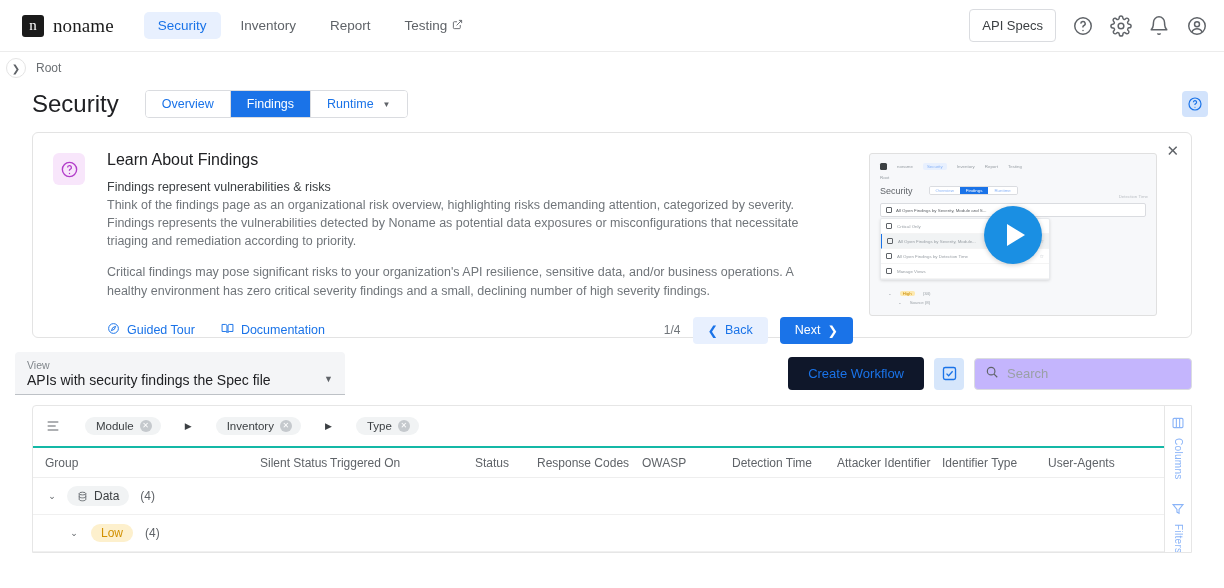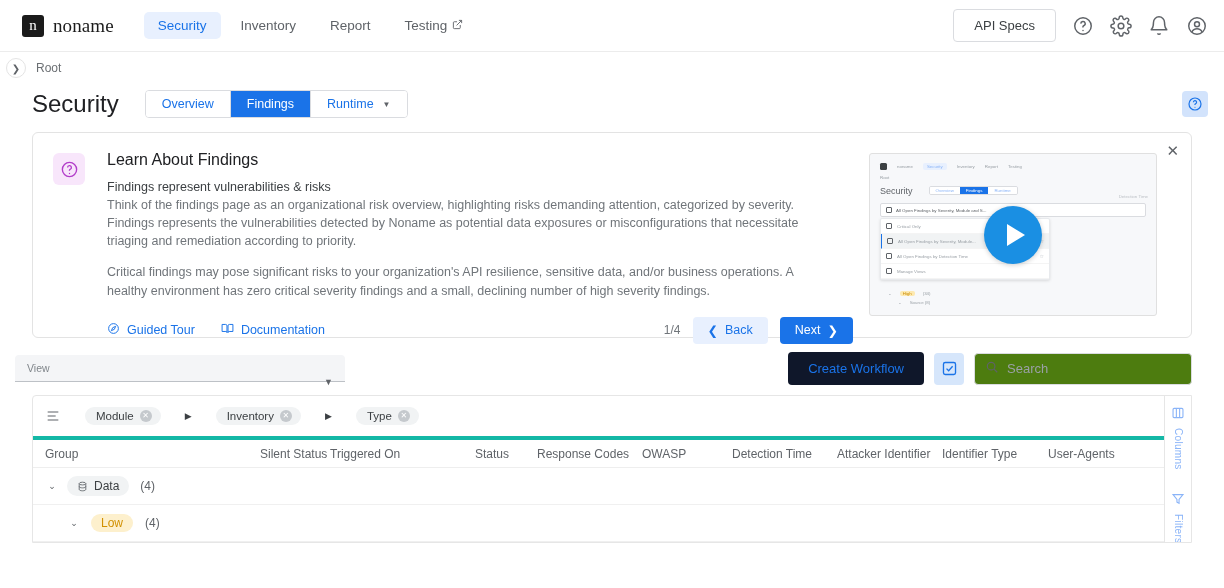--- a/index.html
+++ b/index.html
@@ -27,21 +27,21 @@
   .nav-items { display: flex; align-items: center; gap: 6px; }
   .nav-item {
     font-size: 13.5px; color: #5f6368; padding: 6px 14px; border-radius: 5px;
     cursor: pointer; white-space: nowrap; display: flex; align-items: center; gap: 5px;
   }
   .nav-item.active { color: #1a73e8; background: #e8f0fe; }
   .ext-ico { font-size: 11px; color: #5f6368; }
   .topnav-right { margin-left: auto; display: flex; align-items: center; gap: 16px; }
   .api-specs-btn {
     font-size: 13px; color: #3c4043; border: 1px solid #dadce0; border-radius: 4px;
-    padding: 8px 20px; background: #fff; cursor: pointer; white-space: nowrap;
+    padding: 8px 12px; background: #fff; cursor: pointer; white-space: nowrap;
   }
   .ticon { width: 22px; height: 22px; color: #5f6368; cursor: pointer; display:block; }
 
   
   .crumbbar { height: 32px; display: flex; align-items: center; gap: 10px; padding-left: 4px; }
   .collapse-toggle {
     width: 20px; height: 20px; border-radius: 50%; background: #fff;
     border: 1px solid #e4e4e4; display: flex; align-items: center; justify-content: center;
     color: #5f6368; font-size: 10px; cursor: pointer; margin-left: 2px;
   }
@@ -154,21 +154,21 @@
   .toolbar-right { margin-left: auto; display: flex; align-items: center; gap: 10px; }
   .btn-workflow {
     background: #0f172a; color: #1a73e8; font-size: 13px; border-radius: 4px;
     padding: 9px 20px; cursor: pointer; white-space: nowrap;
   }
   .btn-check {
     width: 30px; height: 32px; background: #d6e6fb; border-radius: 4px; color: #1a73e8;
     display: flex; align-items: center; justify-content: center; cursor: pointer;
   }
   .searchbox {
-    width: 218px; height: 32px; border: 1px solid #dadce0; border-radius: 4px; background: #4d7c0f;
+    width: 218px; height: 32px; border: 1px solid #dadce0; border-radius: 4px; background: #c4b5fd;
     display: flex; align-items: center; gap: 8px; padding: 0 10px; cursor: text;
   }
   .searchbox input {
     border: none; outline: none; font-size: 13px; color: #202124; width: 100%;
     font-family: "Liberation Sans", sans-serif; background: transparent;
   }
   .searchbox input::placeholder { color: #9aa0a6; }
 
   
   .tablepanel {
@@ -179,21 +179,21 @@
   .chip {
     background: #f1f3f4; border-radius: 11px; padding: 3px 9px 3px 11px; font-size: 11.5px;
     color: #3c4043; display: flex; align-items: center; gap: 6px; cursor: pointer;
   }
   .chip-x {
     width: 12px; height: 12px; border-radius: 50%; background: #c5c9cd; color: #fff;
     font-size: 8px; display: flex; align-items: center; justify-content: center; line-height: 1;
   }
   .chip-arrow { color: #3c4043; font-size: 9px; }
   .thead {
-    display: flex; align-items: center; height: 32px; border-top: 4px solid #14b8a6;
+    display: flex; align-items: center; height: 32px; border-top: 2px solid #14b8a6;
     border-bottom: 1px solid #eee; font-size: 12px; color: #5f6368; padding-left: 12px;
   }
   .th { flex: 0 0 auto; white-space: nowrap; }
   .trow {
     display: flex; align-items: center; height: 37px; border-bottom: 1px solid #f0f0f0;
     font-size: 12.5px; color: #3c4043;
   }
   .caret-cell { width: 14px; display: flex; align-items: center; justify-content: center;
     color: #5f6368; font-size: 9px; cursor: pointer; }
   .pill-group {
@@ -419,20 +419,21 @@
       </div>
       <div class="play-btn">
         <div class="play-tri"></div>
       </div>
     </div>
   </div>
 
   <div class="viewrow">
     <div class="view-select">
       <div class="view-label">View</div>
+      <div class="view-value">APIs with security findings the Spec file</div>
       <span class="view-caret">▼</span>
     </div>
     <div class="toolbar-right">
       <div class="btn-workflow">Create Workflow</div>
       <div class="btn-check">
         <svg width="17" height="17" viewBox="0 0 24 24" fill="none" stroke="currentColor" stroke-width="1.9">
           <rect x="3.5" y="3.5" width="17" height="17" rx="2.5"></rect>
             <polyline points="7.8 12.2 10.8 15.2 16.4 8.8"></polyline>
         </svg>
       </div>

